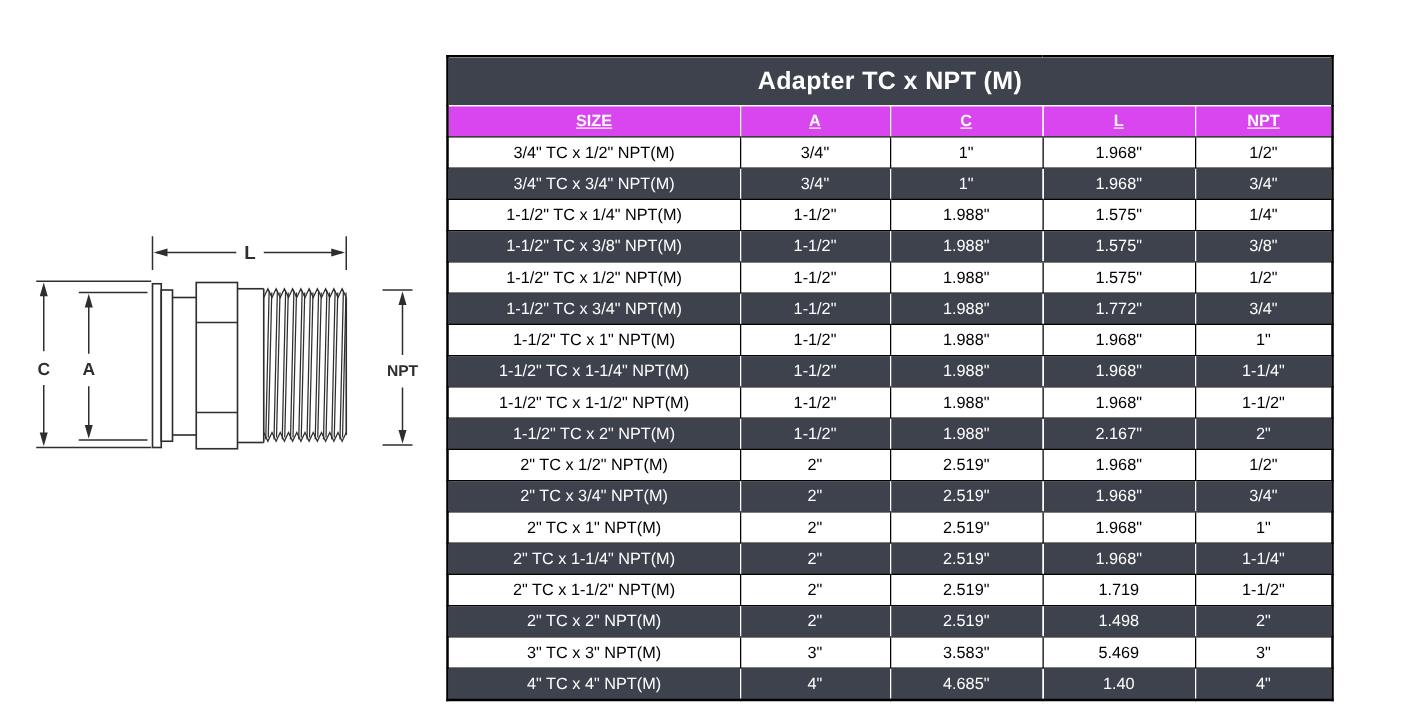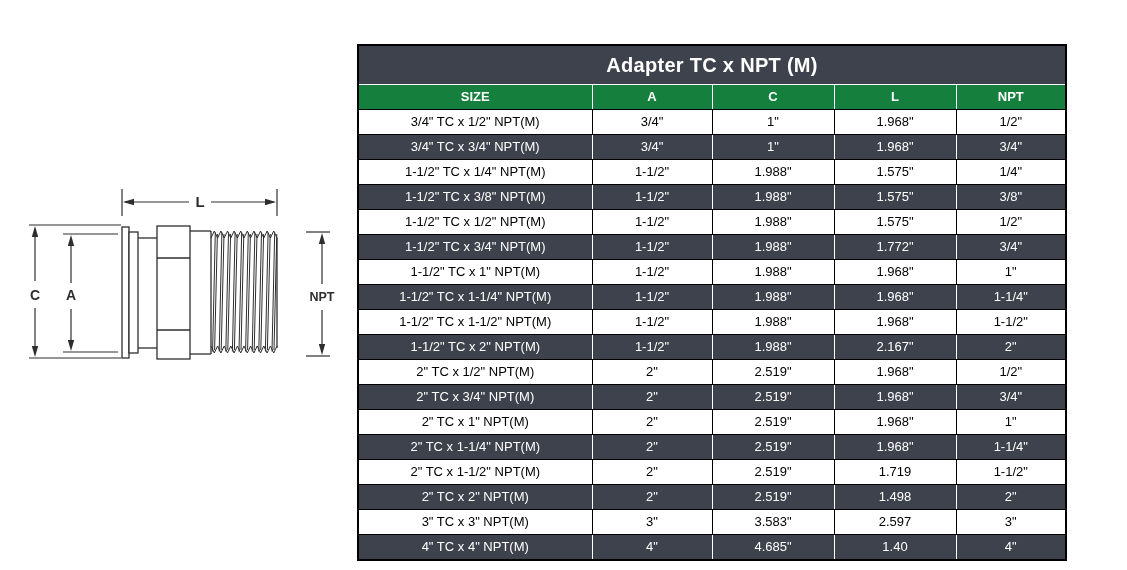--- a/index.html
+++ b/index.html
@@ -44,27 +44,28 @@
     height: 38px;
     font-size: 20px;
     font-weight: bold;
     letter-spacing: 0.3px;
     background: #3e424c;
     color: #ffffff;
     border: 1px solid #000;
     border-bottom: 1px solid #ffffff;
   }
   .spec-table tr.head-row th {
-    background: #15803d;
+    background: #d946ef;
     color: #ffffff;
     font-weight: bold;
     border: 1px solid #000;
     border-left: 1px solid #ffffff;
     border-right: 1px solid #ffffff;
     border-top: 1px solid #ffffff;
+    text-decoration: underline;
   }
   .spec-table tr.light td {
     background: #ffffff;
     color: #000000;
     border: 1px solid #000000;
   }
   .spec-table tr.dark td {
     background: #3e424c;
     color: #ffffff;
     border: 1px solid #000000;
@@ -299,21 +300,21 @@
           <td>2" TC x 2" NPT(M)</td>
           <td>2"</td>
           <td>2.519"</td>
           <td>1.498</td>
           <td>2"</td>
         </tr>
         <tr class="light">
           <td>3" TC x 3" NPT(M)</td>
           <td>3"</td>
           <td>3.583"</td>
-          <td>2.597</td>
+          <td>5.469</td>
           <td>3"</td>
         </tr>
         <tr class="dark">
           <td>4" TC x 4" NPT(M)</td>
           <td>4"</td>
           <td>4.685"</td>
           <td>1.40</td>
           <td>4"</td>
         </tr>
       </tbody>

